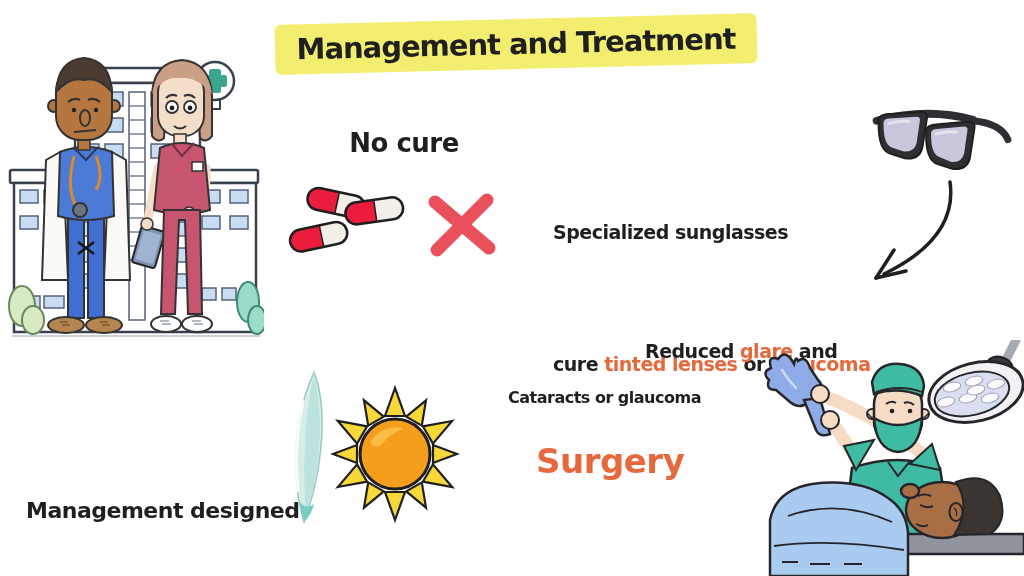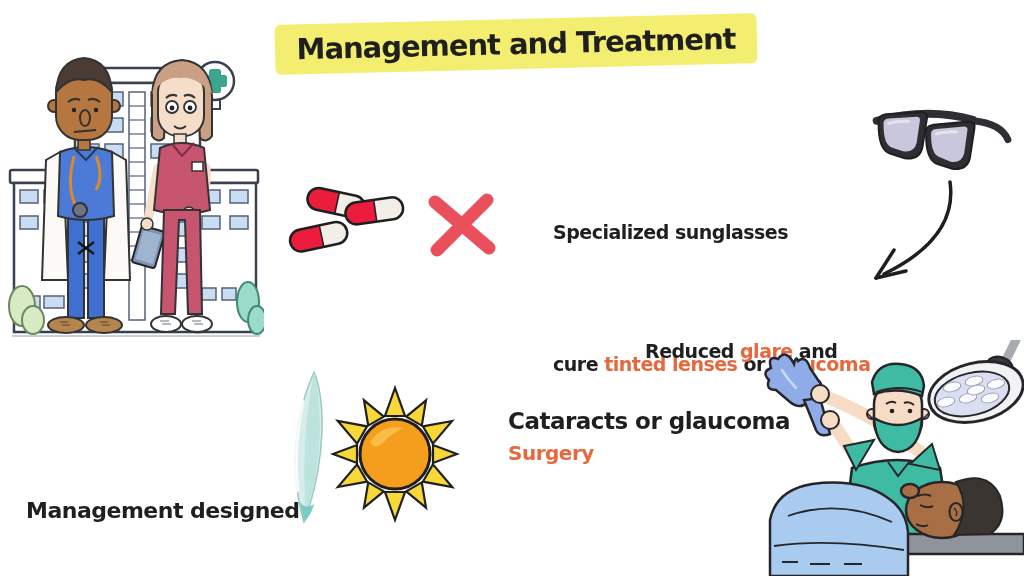--- a/index.html
+++ b/index.html
@@ -9,22 +9,22 @@
   .hand{font-weight:700;letter-spacing:-0.5px;white-space:pre;}
   .accent{color:#E5693C;}
   .ink{color:#1F1F1F;}
   .title-band{left:275px;top:19px;width:482px;height:50px;background:#F3EE6F;
               transform:rotate(-1.4deg);border-radius:6px;display:flex;align-items:center;justify-content:center;}
   .title-text{font-size:29px;letter-spacing:-1px;}
   .no-cure{left:338px;top:128px;width:132px;text-align:center;font-size:26px;}
   .sun-note{left:553px;top:122px;font-size:19px;line-height:44px;}
   .reduced-note{left:645px;top:256px;font-size:19px;line-height:38px;}
   .contact-note{left:26px;top:398px;font-size:22px;line-height:45px;}
-  .cataracts-note{left:508px;top:388px;font-size:23px;margin-top:20px;}
-  .surgery-note{left:508px;top:441px;font-size:20px;text-align:center;}
+  .cataracts-note{left:508px;top:388px;font-size:16px;}
+  .surgery-note{left:536px;top:441px;font-size:34px;text-align:center;}
   svg{display:block;}
 </style>
 </head>
 <body>
 
 <div class="stage">
 
   <div class="abs title-band">
     <span class="hand title-text">Management and Treatment</span>
   </div>
@@ -161,20 +161,21 @@
       </g>
       <circle cx="139" cy="176" r="6" fill="#F5DEC9" stroke="#333333" stroke-width="1.5"></circle>
       <path d="M156,162 L153,266 L167,266 L171,172 L177,172 L180,266 L194,266 L192,162 Z" fill="#C75570" stroke="#333333" stroke-width="2"></path>
       <ellipse cx="158" cy="276" rx="15" ry="8" fill="#ffffff" stroke="#333333" stroke-width="2"></ellipse>
       <ellipse cx="189" cy="276" rx="15" ry="8" fill="#ffffff" stroke="#333333" stroke-width="2"></ellipse>
       <path d="M152,273 h9 M154,276 h9" stroke="#9aa2ac" stroke-width="1.3" fill="none"></path>
       <path d="M184,273 h9 M186,276 h9" stroke="#9aa2ac" stroke-width="1.3" fill="none"></path>
     </g>
   </svg>
 
+  <div class="abs hand no-cure">No cure</div>
 
   <svg class="abs" style="left:282px;top:176px;" width="132" height="90" viewBox="0 0 132 90">
     <defs>
         <clipPath id="cap">
           <rect width="58" height="22" rx="11" ry="11"></rect>
         </clipPath>
       </defs>
     <g transform="translate(28,10) rotate(12)">
       <g clip-path="url(#cap)">
         <rect width="58" height="22" fill="#F2EFE8"></rect>

